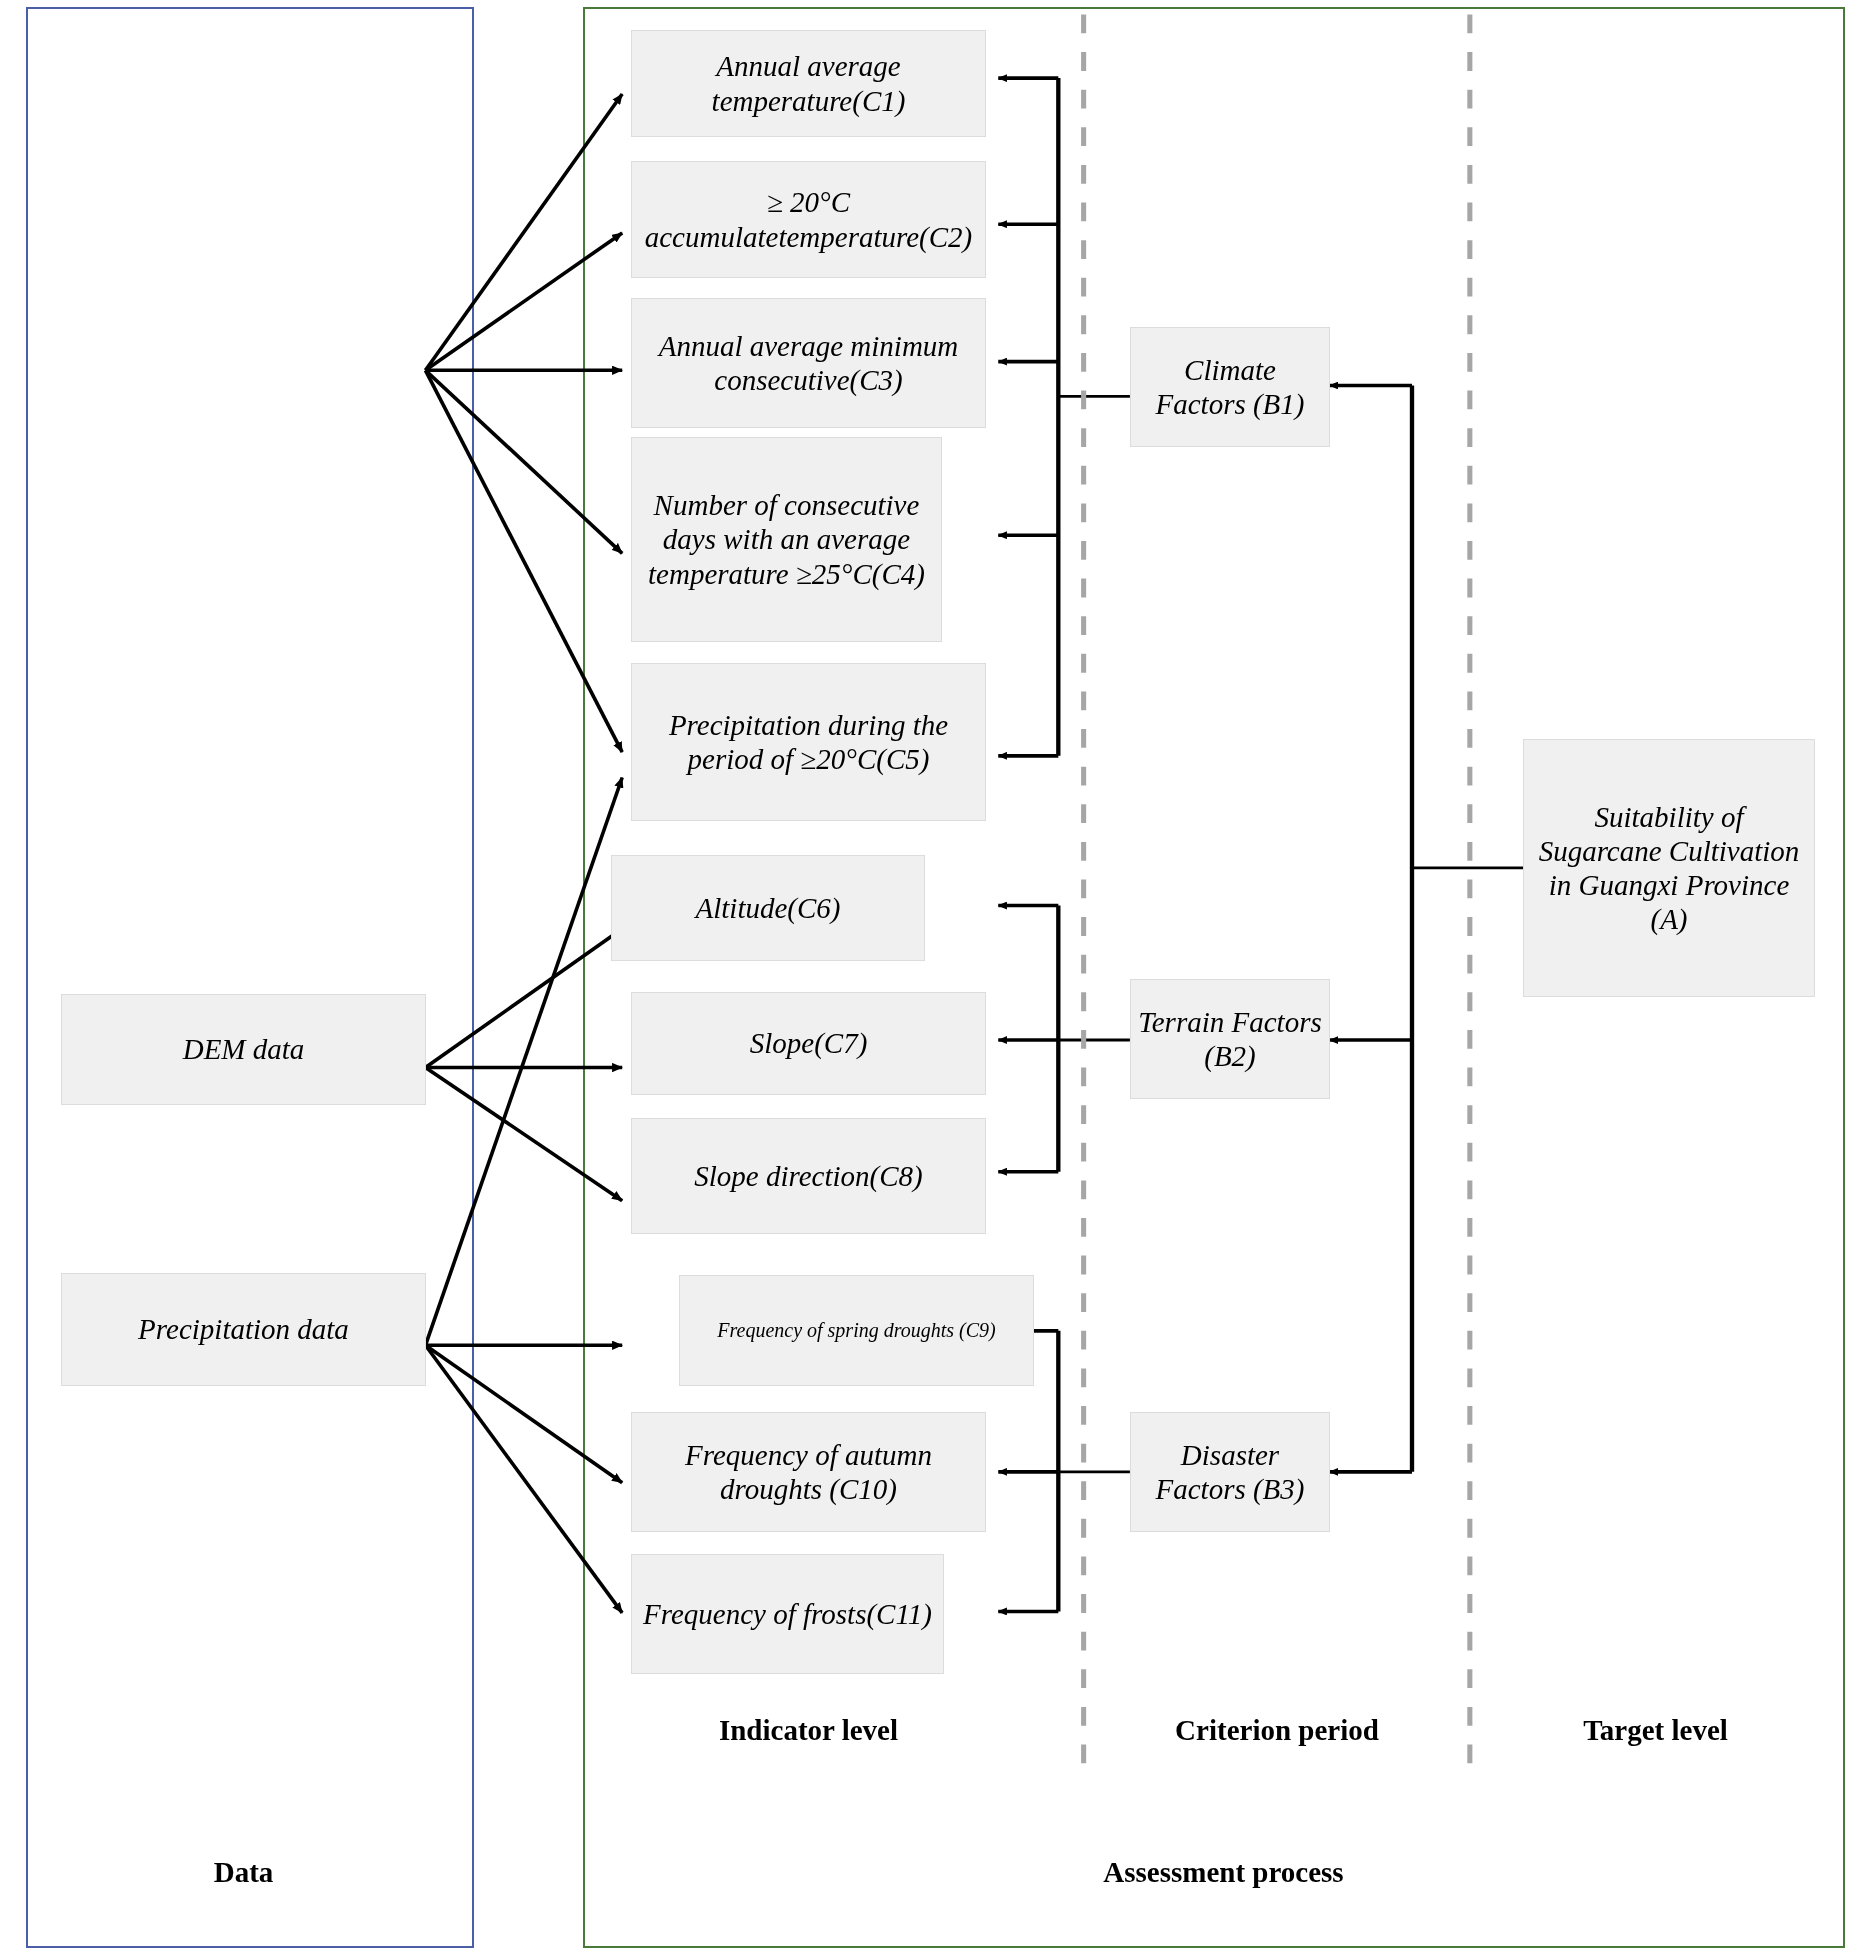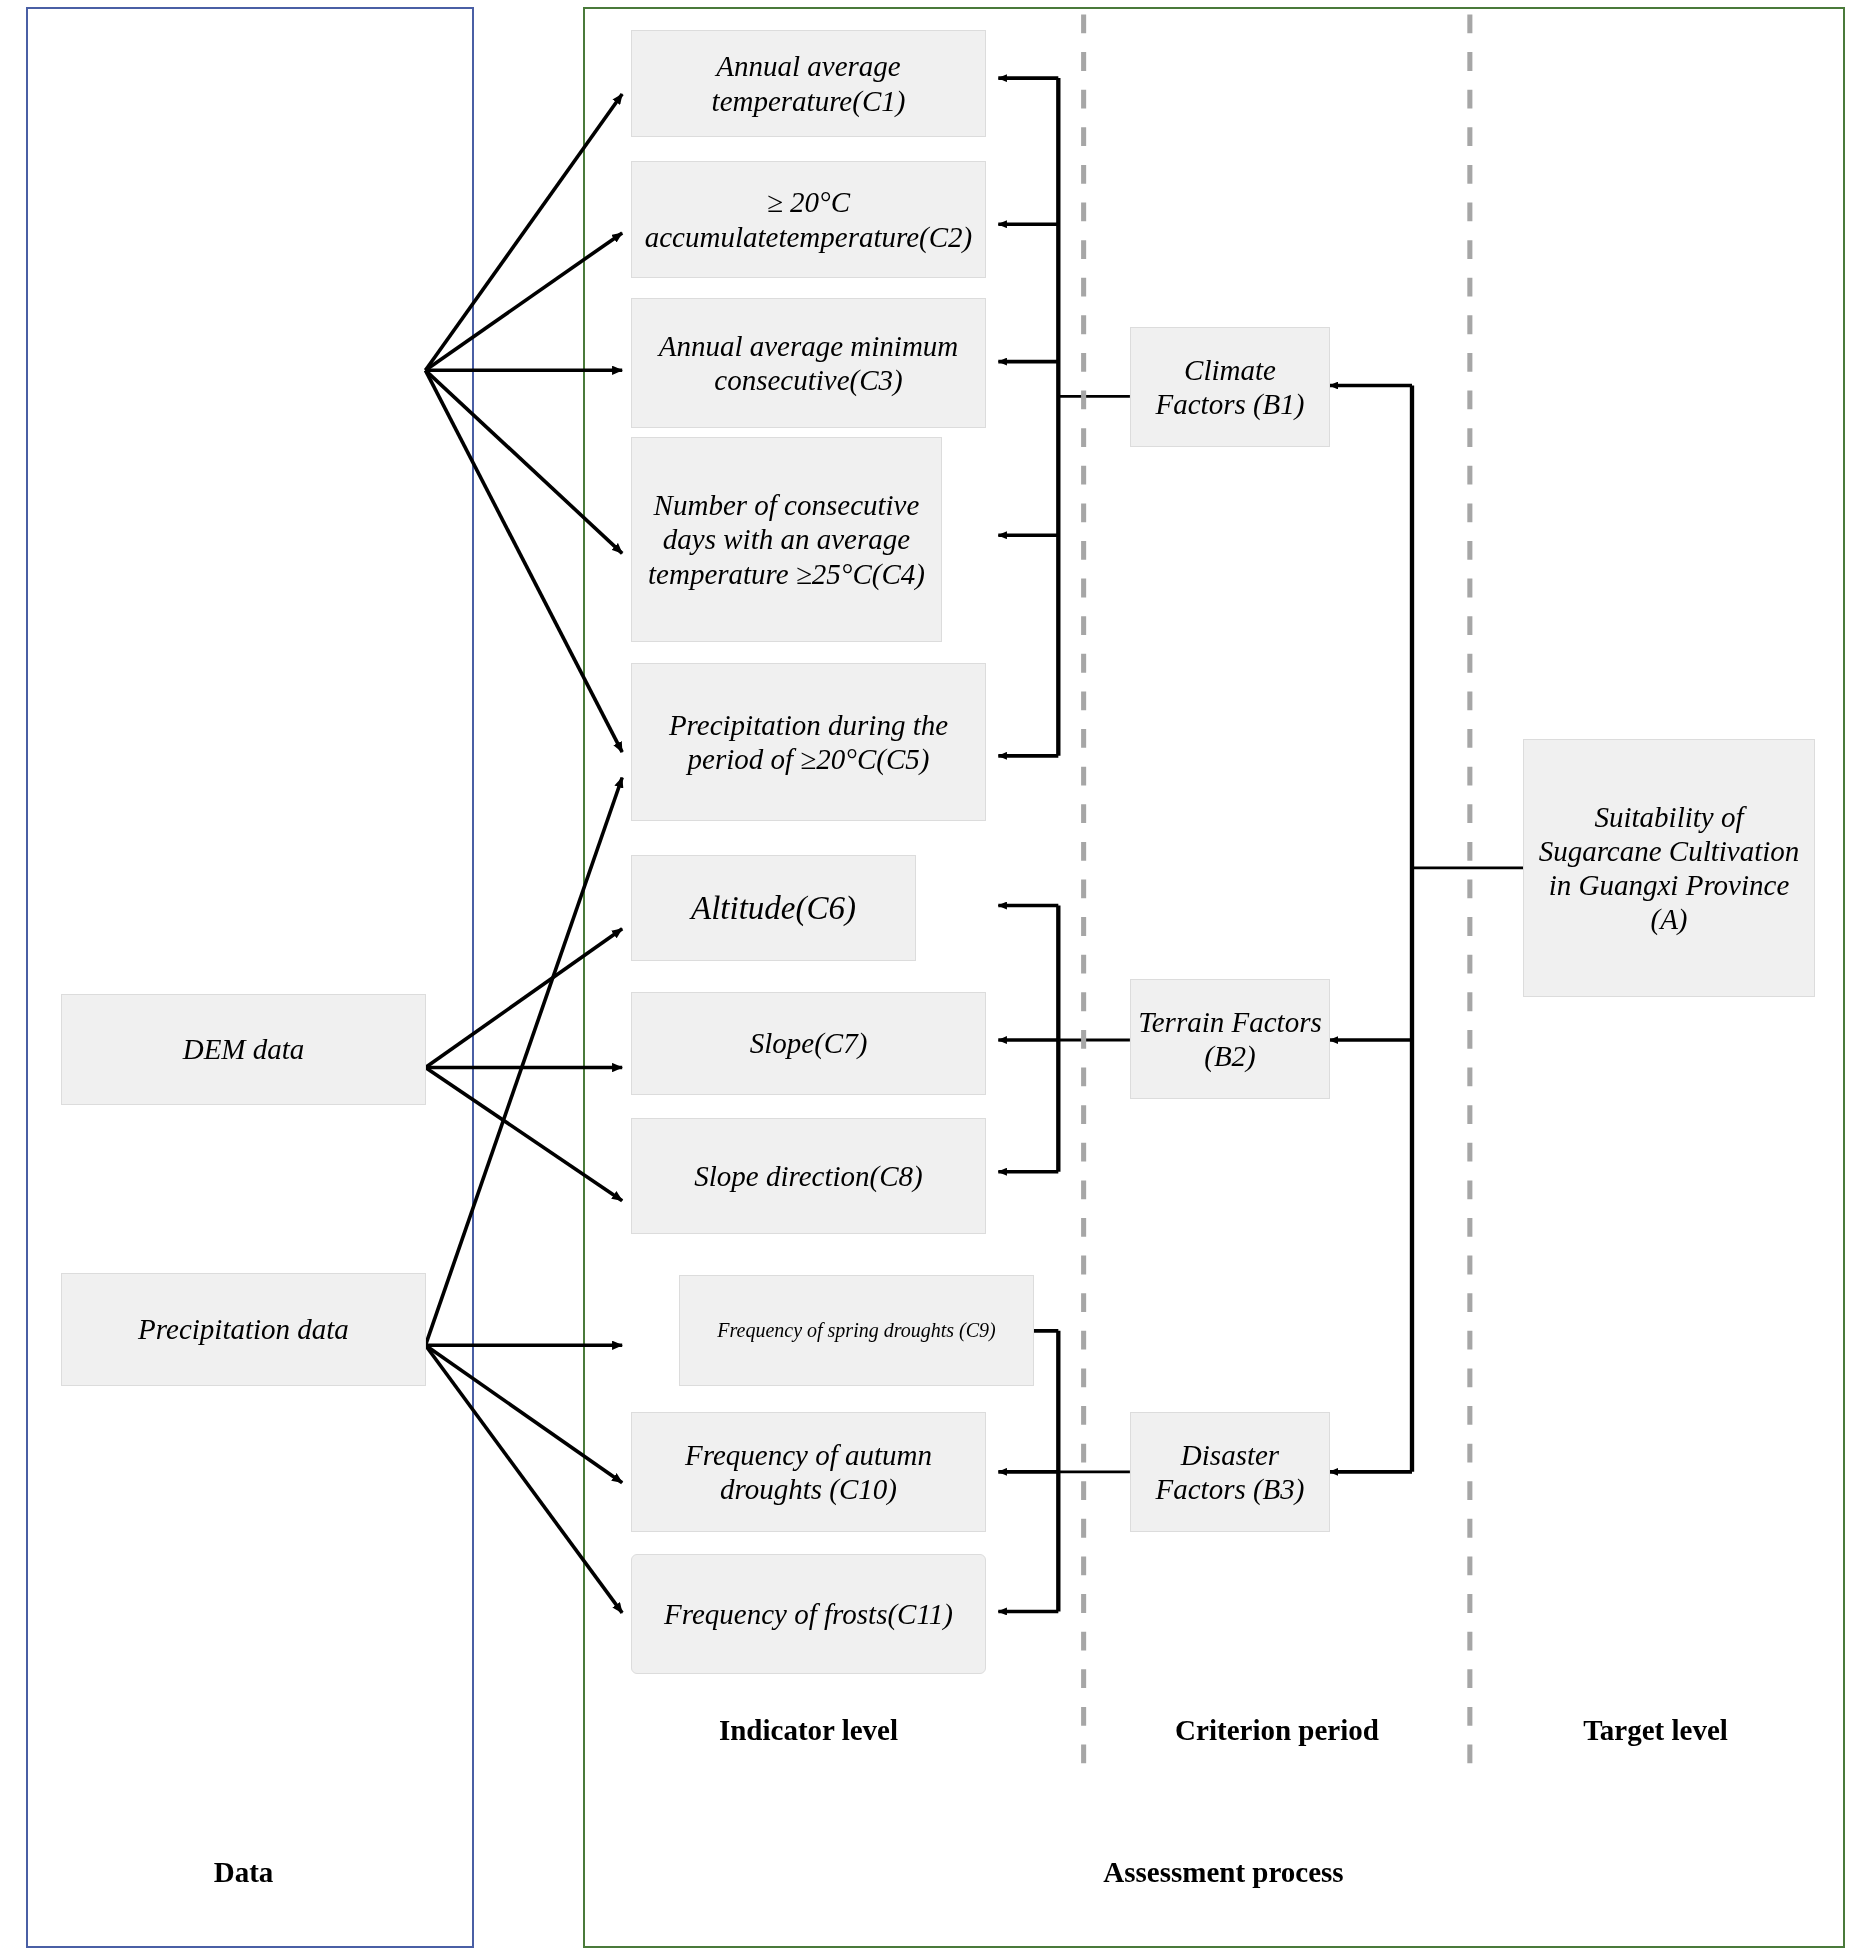--- a/index.html
+++ b/index.html
@@ -114,36 +114,36 @@
   </div>
   <div class="node" style="left:631px;top:298px;width:355px;height:130px;font-size:29px;">
     <span>Annual average minimum consecutive(C3)</span>
   </div>
   <div class="node" style="left:631px;top:437px;width:311px;height:205px;font-size:29px;">
     <span>Number of consecutive days with an average temperature ≥25°C(C4)</span>
   </div>
   <div class="node" style="left:631px;top:663px;width:355px;height:158px;font-size:29px;">
     <span>Precipitation during the period of ≥20°C(C5)</span>
   </div>
-  <div class="node" style="left:631px;top:855px;width:285px;height:106px;font-size:33px;">
+  <div class="node" style="left:611px;top:855px;width:314px;height:106px;font-size:29px;">
     <span>Altitude(C6)</span>
   </div>
   <div class="node" style="left:631px;top:992px;width:355px;height:103px;font-size:29px;">
     <span>Slope(C7)</span>
   </div>
   <div class="node" style="left:631px;top:1118px;width:355px;height:116px;font-size:29px;justify-content:center;">
     <span>Slope direction(C8)</span>
   </div>
   <div class="node" style="left:631px;top:1275px;width:355px;height:111px;font-size:20px;margin-left:48px;">
     <span>Frequency of spring droughts (C9)</span>
   </div>
   <div class="node" style="left:631px;top:1412px;width:355px;height:120px;font-size:29px;">
     <span>Frequency of autumn droughts (C10)</span>
   </div>
-  <div class="node" style="left:631px;top:1554px;width:355px;height:120px;font-size:29px;border-radius:6px;">
+  <div class="node" style="left:631px;top:1554px;width:313px;height:120px;font-size:29px;">
     <span>Frequency of frosts(C11)</span>
   </div>
 
   <div class="node" style="left:1130px;top:327px;width:200px;height:120px;font-size:29px;">
     <span>Climate Factors (B1)</span>
   </div>
   <div class="node" style="left:1130px;top:979px;width:200px;height:120px;font-size:29px;">
     <span>Terrain Factors (B2)</span>
   </div>
   <div class="node" style="left:1130px;top:1412px;width:200px;height:120px;font-size:29px;">

